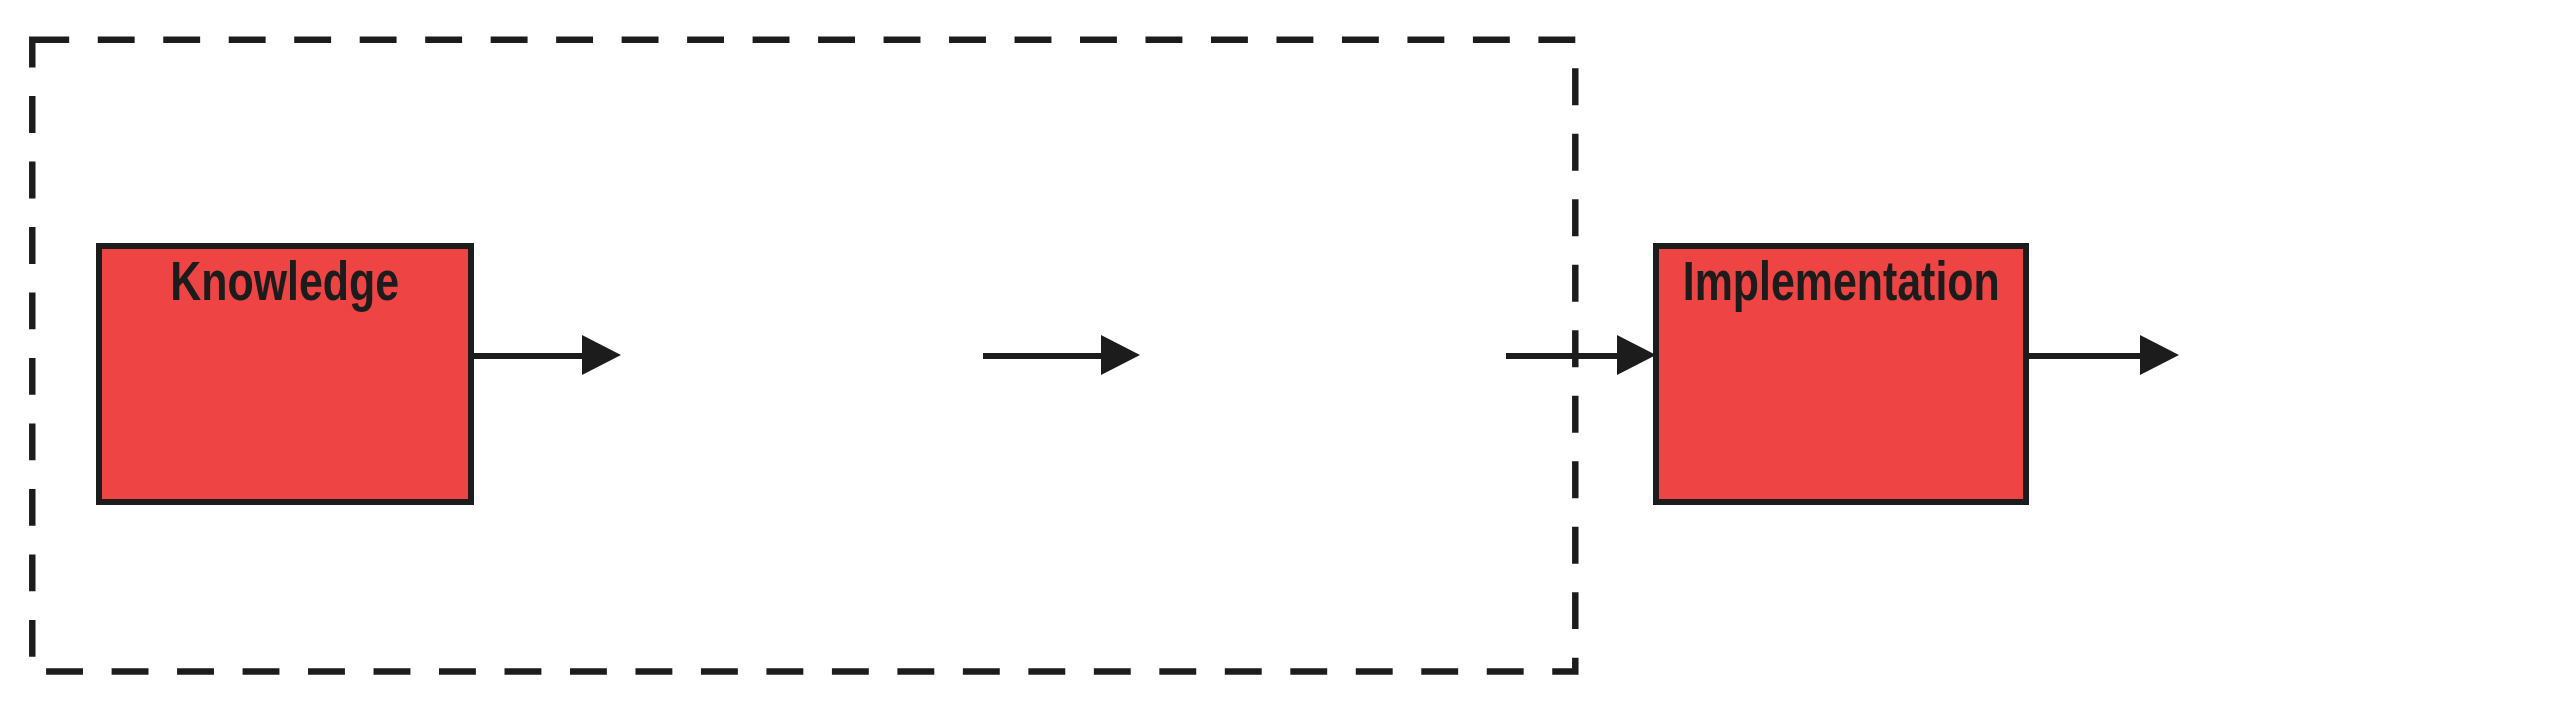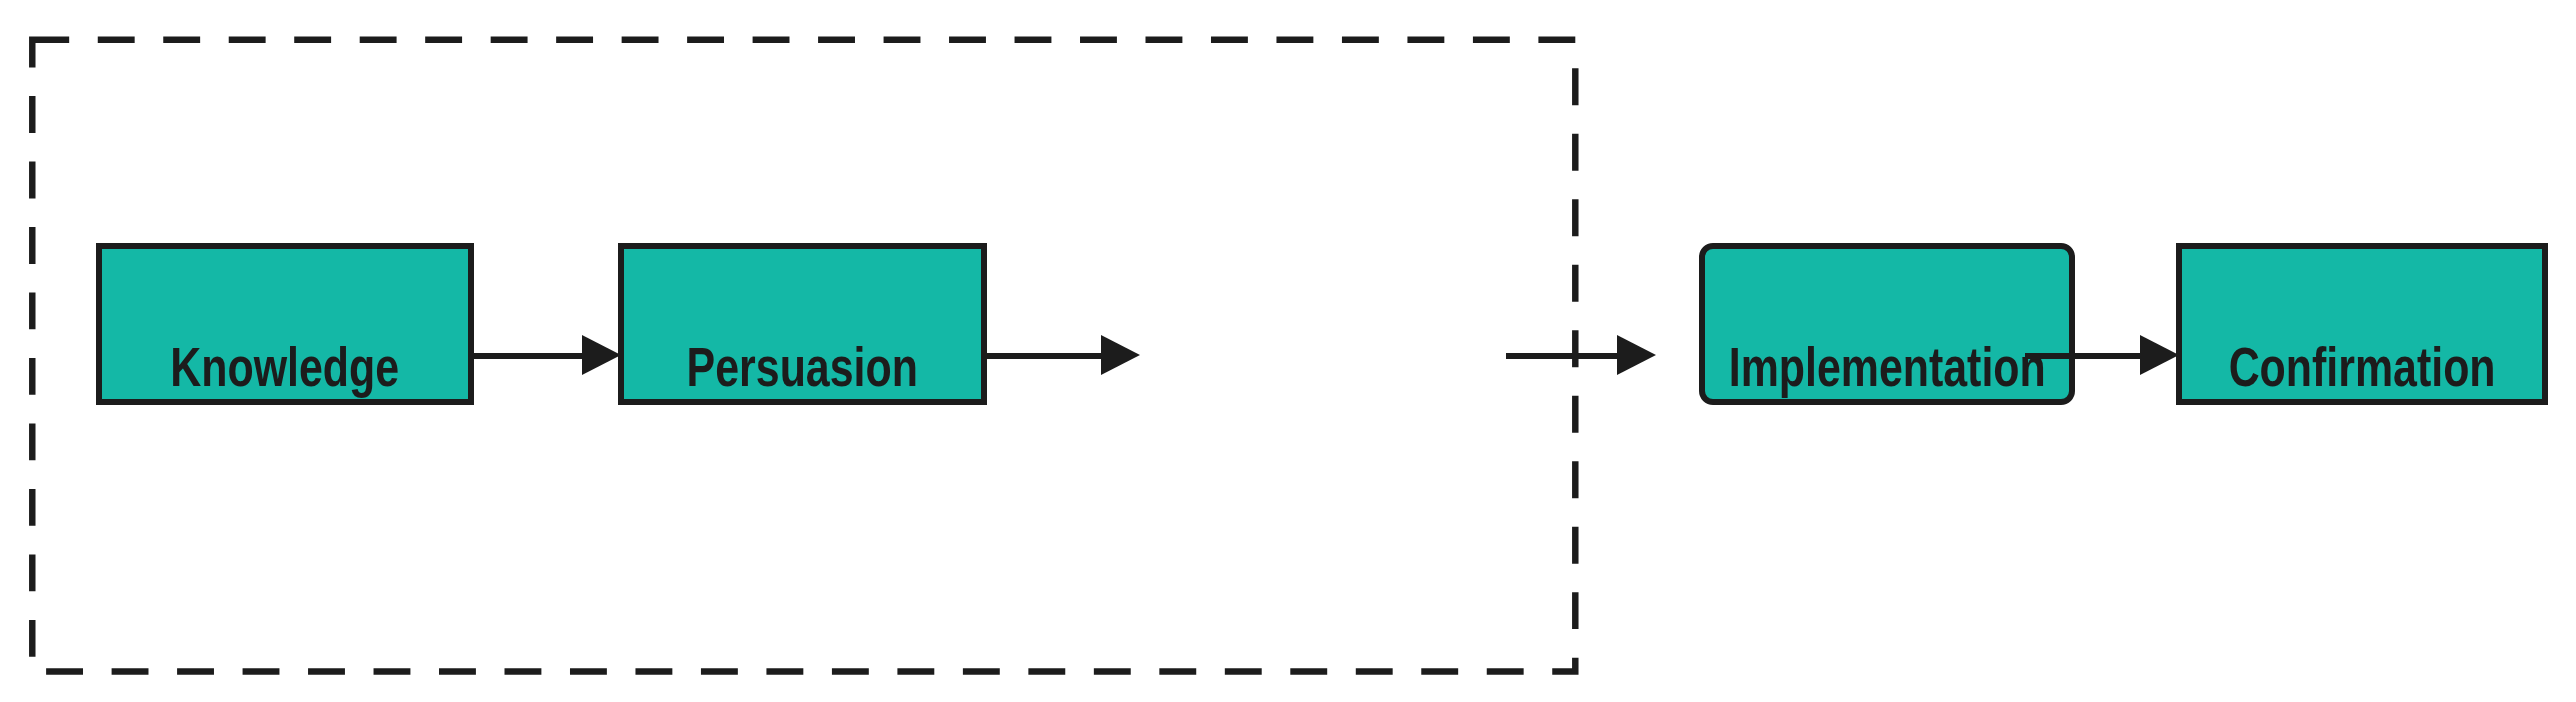--- a/index.html
+++ b/index.html
@@ -16,26 +16,26 @@
     font-family: "Liberation Sans", sans-serif;
   }
   .group-outline-svg {
     position: absolute;
     left: 0;
     top: 0;
   }
   .stage-box {
     position: absolute;
     top: 243px;
-    height: 162px;
+    height: 262px;
     box-sizing: border-box;
     border: 6.5px solid #1c1c1c;
-    background: #14b8a6;
+    background: #ef4444;
     display: flex;
-    align-items: flex-end;
+    align-items: flex-start;
     justify-content: center;
   }
   .stage-label {
     font-weight: bold;
     font-size: 55px;
     color: #1c1c1c;
     white-space: nowrap;
     transform: scaleX(0.78);
     letter-spacing: 0px;
   }
@@ -69,32 +69,26 @@
 <div class="stage-canvas">
 
   <svg class="group-outline-svg" width="2576" height="703" aria-hidden="true" viewBox="0 0 2793 762">
     <rect x="35" y="43" width="1673" height="685" fill="none" stroke="#1c1c1c" stroke-width="7" stroke-dasharray="40 31"></rect>
   </svg>
 
   <div class="stage-box" style="left:96px; width:378px;">
     <span class="stage-label">Knowledge</span>
   </div>
 
-  <div class="stage-box" style="left:618px; width:369px;">
-    <span class="stage-label">Persuasion</span>
-  </div>
 
 
-  <div class="stage-box" style="left:1699px; width:376px;border-radius:14px;">
+  <div class="stage-box" style="left:1653px; width:376px;">
     <span class="stage-label">Implementation</span>
   </div>
 
-  <div class="stage-box" style="left:2176px; width:372px;">
-    <span class="stage-label">Confirmation</span>
-  </div>
 
   <div class="arrow" style="left:470px; width:151px;">
     <span class="shaft"></span>
     <span class="head"></span>
   </div>
 
   <div class="arrow" style="left:983px; width:157px;">
     <span class="shaft"></span>
     <span class="head"></span>
   </div>

